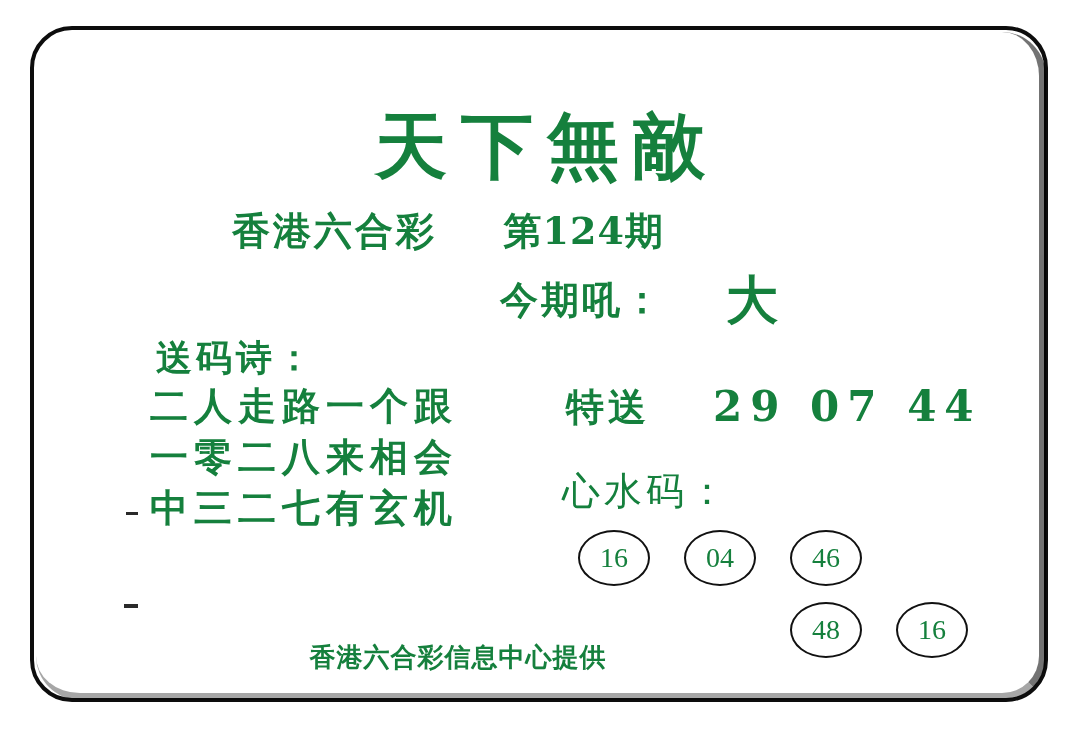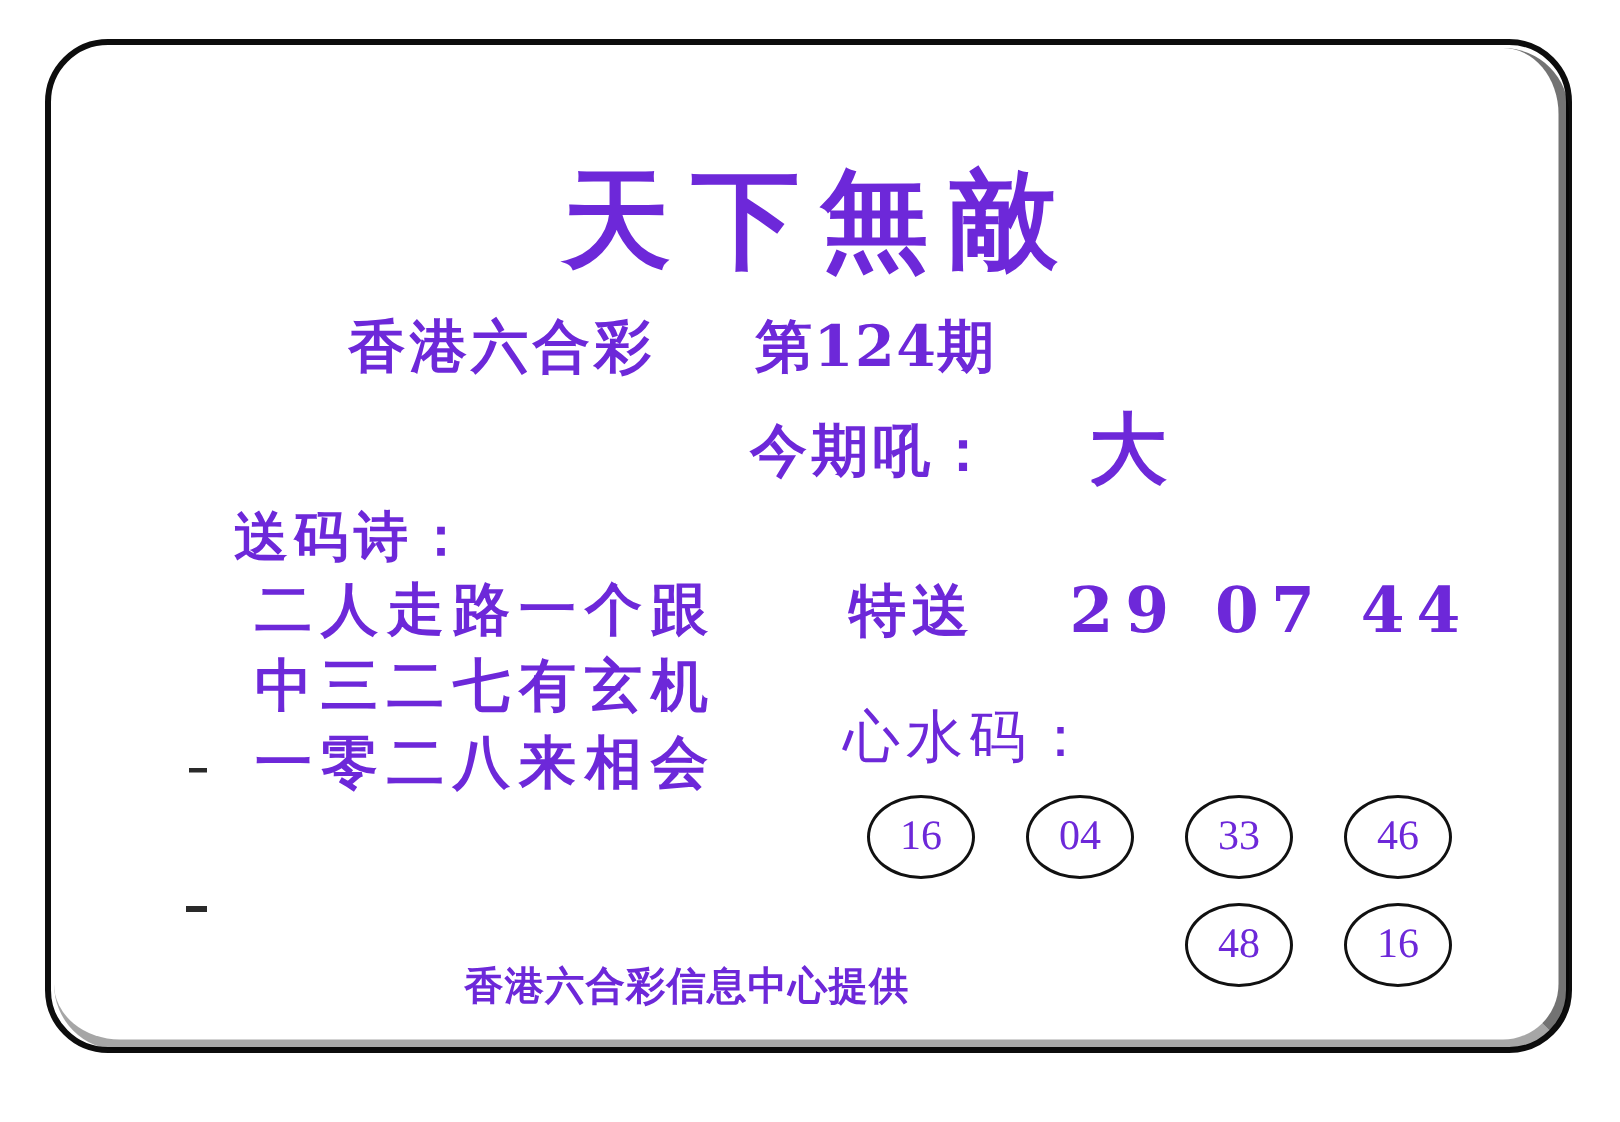--- a/index.html
+++ b/index.html
@@ -7,21 +7,21 @@
     padding: 0;
     background: #ffffff;
   }
   #page {
     position: relative;
     width: 1080px;
     height: 748px;
     background: #ffffff;
     overflow: hidden;
     font-family: "DejaVu Sans", sans-serif;
-    color: #6d28d9;
+    color: #15803d;
   }
   
   .card {
     position: absolute;
     left: 30px;
     top: 26px;
     width: 1018px;
     height: 676px;
     border: 4px solid #0d0d0d;
     border-radius: 42px;
@@ -102,21 +102,21 @@
   .poem {
     position: absolute;
     left: 150px;
     top: 380px;
     font-family: "DejaVu Serif", serif;
     font-weight: bold;
     font-size: 38px;
     letter-spacing: 6px;
     line-height: 51px;
   }
-  .poem div { white-space: nowrap; margin-left: 20px; }
+  .poem div { white-space: nowrap; }
 
   .special-row {
     position: absolute;
     left: 566px;
     top: 382px;
     display: flex;
     align-items: flex-start;
     font-family: "DejaVu Serif", serif;
     font-weight: bold;
   }
@@ -204,36 +204,35 @@
 
   <div class="forecast-row">
     <span class="forecast-label">今期吼：</span>
     <span class="forecast-value">大</span>
   </div>
 
   <div class="poem-title">送码诗：</div>
 
   <div class="poem">
     <div>二人走路一个跟</div>
+    <div>一零二八来相会</div>
     <div>中三二七有玄机</div>
-    <div>一零二八来相会</div>
   </div>
 
   <div class="special-row">
     <span class="special-label">特送</span>
     <span class="special-nums">29 07 44</span>
   </div>
 
   <div class="lucky-label">心水码：</div>
 
   <div class="balls">
     <div class="ball-row row1">
       <div class="ball">16</div>
       <div class="ball">04</div>
-      <div class="ball">33</div>
       <div class="ball">46</div>
     </div>
     <div class="ball-row row2">
       <div class="ball">48</div>
       <div class="ball">16</div>
     </div>
   </div>
 
   <div class="footer">香港六合彩信息中心提供</div>
 

